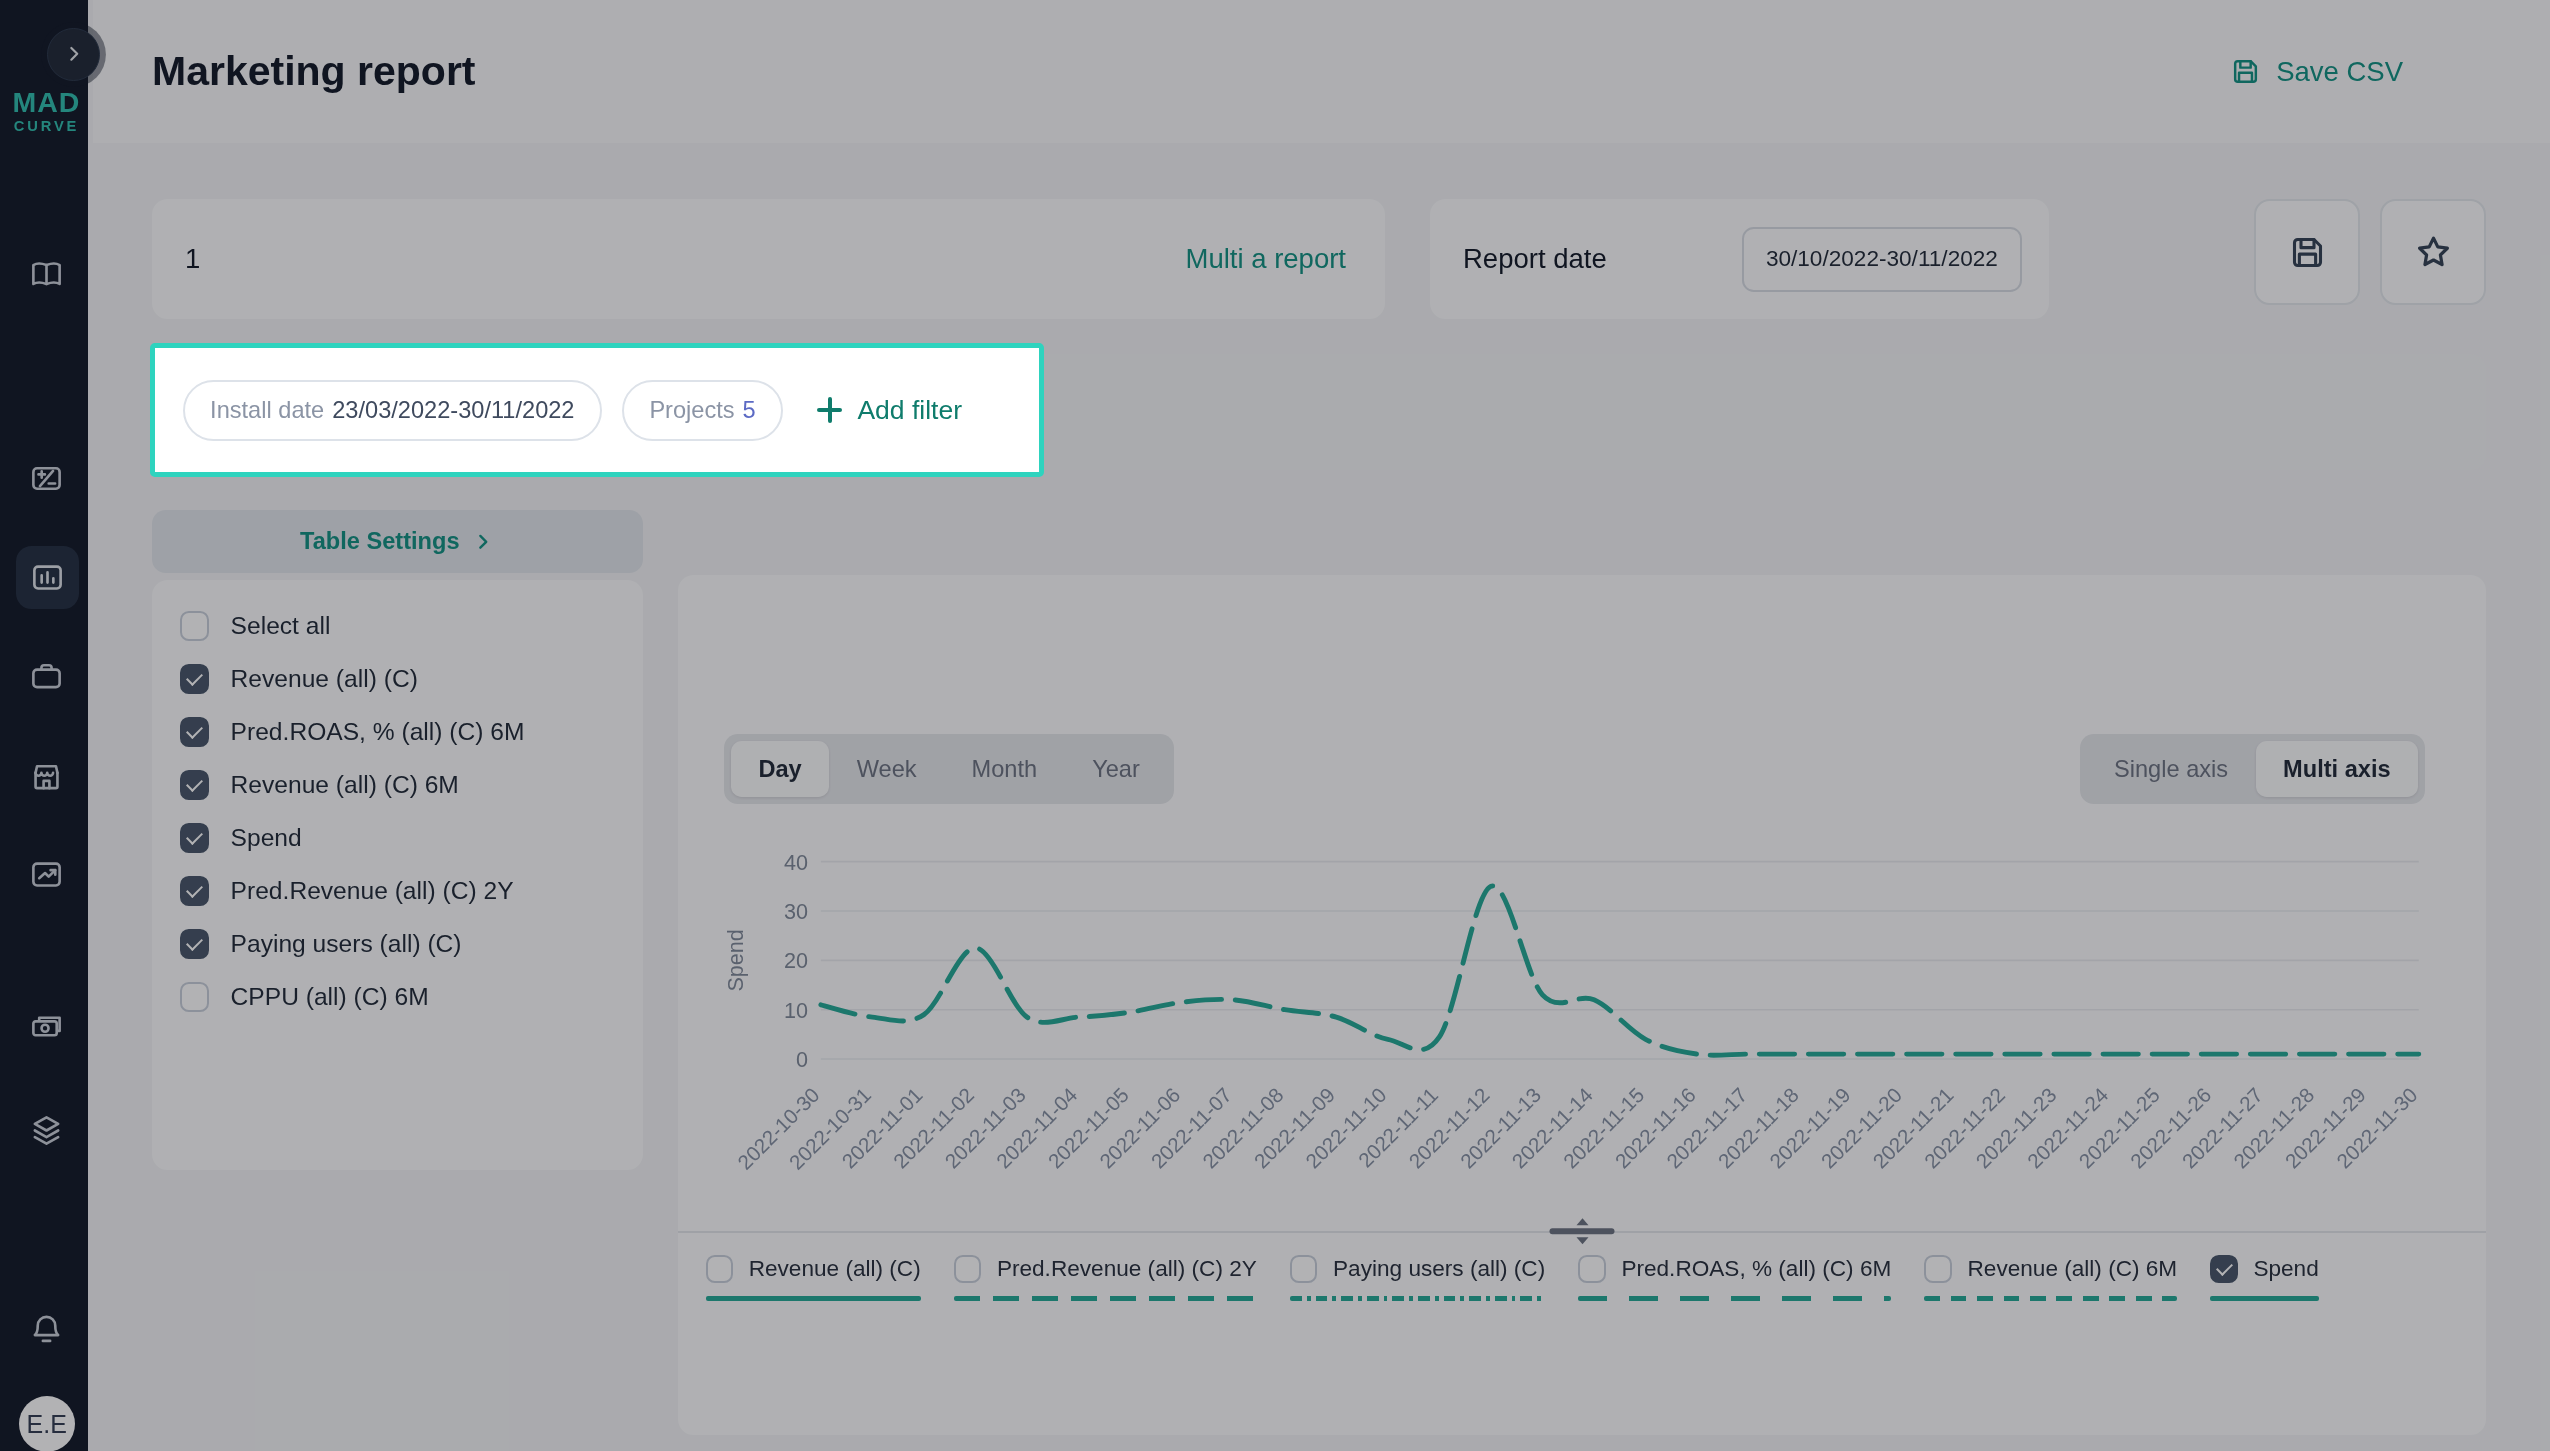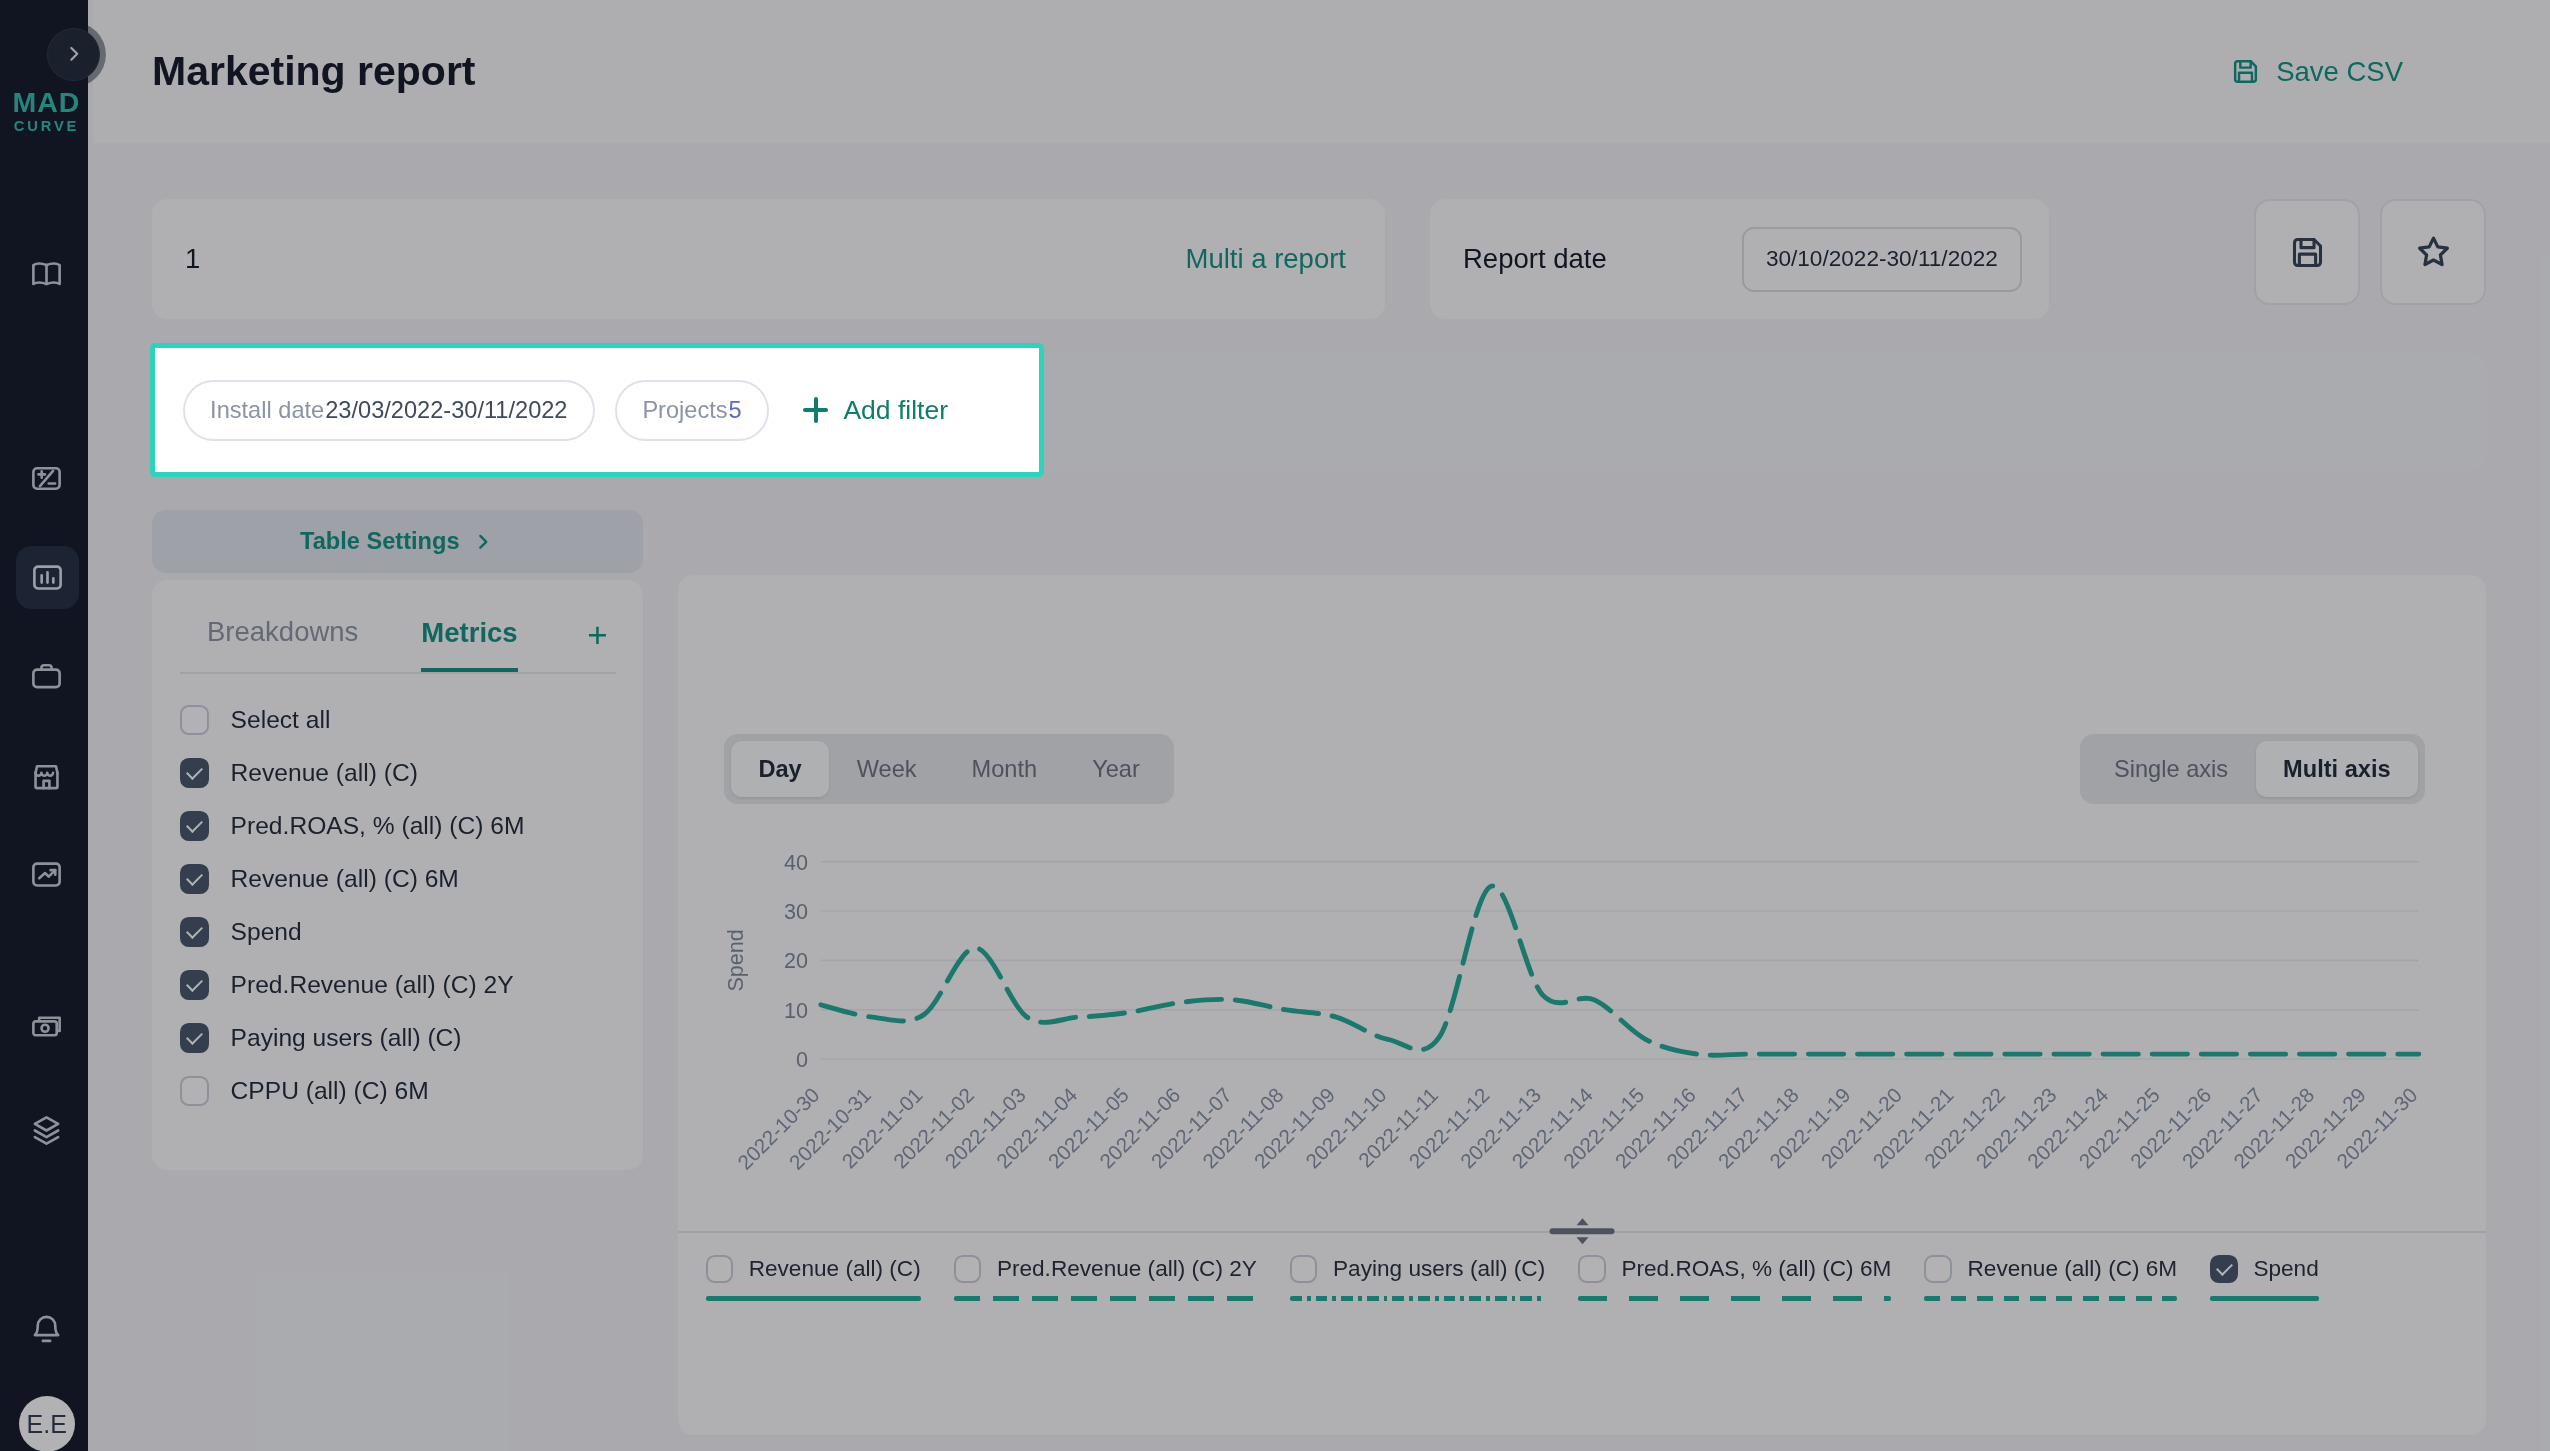--- a/index.html
+++ b/index.html
@@ -47,21 +47,21 @@
     padding:0 21.6px;font-size:22.6px;color:var(--ink);background:#fdfdfe;cursor:pointer}
   .sq-btn{position:absolute;top:56px;width:106px;height:106px;border-radius:15.7px;background:var(--card);
     border:2px solid #e3e7ec;display:flex;align-items:center;justify-content:center;cursor:pointer}
 
   
   .filter-bg{position:absolute;left:59px;top:211px;width:2334px;height:116px;background:#f4f5f7;border-radius:15.7px}
   .spotlight{position:absolute;left:57px;top:200px;width:894px;height:134px;background:#fff;
     border:5.9px solid var(--hl);border-radius:4.9px;display:flex;align-items:center;gap:19.7px;
     padding-left:27.5px;z-index:45}
   .f-pill{height:61px;border:2px solid #dde2e9;border-radius:30.5px;background:#fff;display:flex;
-    align-items:center;gap:1px;padding:0 25.6px;font-size:23.6px;cursor:pointer;white-space:nowrap}
+    align-items:center;gap:8px;padding:0 25.6px;font-size:23.6px;cursor:pointer;white-space:nowrap}
   .f-pill .plbl{color:var(--mut2)}
   .f-pill .pval{color:#3f4a5e}
   .f-pill .pnum{color:#5c6ac4}
   .add-filter{display:flex;align-items:center;gap:15px;color:var(--teal-strong);font-size:26.5px;font-weight:500;
     background:none;border:none;font-family:inherit;cursor:pointer;margin-left:13.8px}
   .plus-ic{position:relative;width:25.6px;height:25.6px;display:inline-block}
   .plus-ic::before,.plus-ic::after{content:"";position:absolute;background:var(--teal-strong);border-radius:2px}
   .plus-ic::before{left:10.8px;top:0;width:3.9px;height:25.6px}
   .plus-ic::after{left:0;top:10.8px;width:25.6px;height:3.9px}
 
@@ -248,25 +248,20 @@
   </div>
 
   <div class="ts-header">
     <span>Table Settings</span>
     <svg viewBox="0 0 24 24" width="23.6" height="23.6" fill="none" stroke="#119182" stroke-width="2.4" stroke-linecap="round" stroke-linejoin="round">
         <path d="M9.5 6l6 6-6 6"></path>
       </svg>
   </div>
 
   <section class="card settings">
-    <div class="tabs">
-      <button class="tab">Breakdowns</button>
-        <button class="tab active">Metrics</button>
-        <button class="tab-plus" style="order:99">+</button>
-    </div>
     <div class="metric-list">
         <div class="metric-row">
     <span class="cb"></span>
     <span class="mlabel">Select all</span>
   </div>
         <div class="metric-row">
     <span class="cb checked"></span>
     <span class="mlabel">Revenue (all) (C)</span>
   </div>
         <div class="metric-row">

